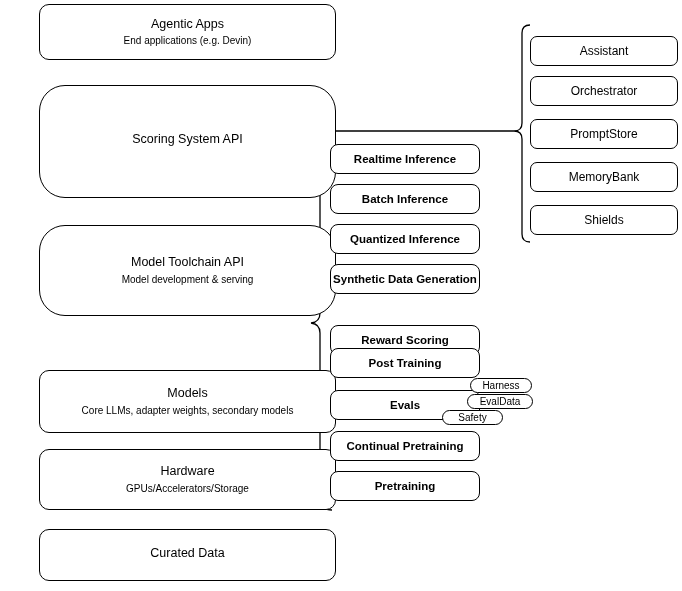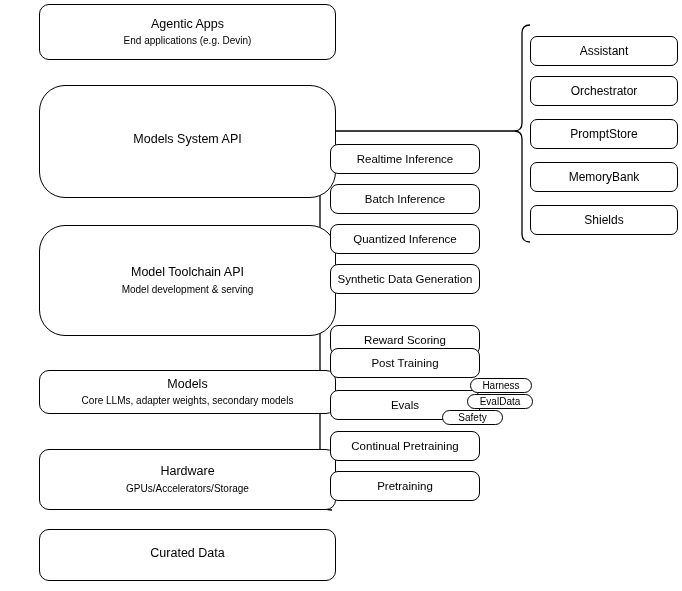--- a/index.html
+++ b/index.html
@@ -13,21 +13,21 @@
     border:1.3px solid #000; background:#fff;
     display:flex; flex-direction:column; align-items:center; justify-content:center;
     text-align:center; z-index:2;margin-left:28px;
   }
   .ltitle { font-size:12.5px; line-height:1.25; margin-bottom:3px; }
   .lsub   { font-size:10px; line-height:1.2; }
   .mbox {
     position:absolute; left:330px; width:150px; height:30px; box-sizing:border-box;
     border:1.3px solid #000; border-radius:8px; background:#fff;
     display:flex; align-items:center; justify-content:center;
-    font-size:11.5px; white-space:nowrap; z-index:2;
+    font-size:11.5px; white-space:nowrap; z-index:2;font-weight:bold;
   }
   .rbox {
     position:absolute; left:530px; width:148px; height:30px; box-sizing:border-box;
     border:1.3px solid #000; border-radius:7px; background:#fff;
     display:flex; align-items:center; justify-content:center;
     font-size:12px; white-space:nowrap; z-index:2;
   }
   .pill {
     position:absolute; height:15px; box-sizing:border-box;
     border:1.2px solid #000; border-radius:8px; background:#fff;
@@ -47,27 +47,27 @@
     <path d="M 530 25 Q 522 25 522 33 L 522 123 Q 522 131 514 131 Q 522 131 522 139 L 522 234 Q 522 242 530 242" stroke="#000" stroke-width="1.3" fill="none"></path>
 
     <path d="M 332 141 Q 320 141 320 153 L 320 313 Q 320 322 311 323 Q 320 324 320 333 L 320 498 Q 320 510 332 510" stroke="#000" stroke-width="1.3" fill="none"></path>
   </svg>
 
   <div class="lbox" style="top:4px;height:56px;border-radius:10px">
     <div class="ltitle">Agentic Apps</div>
     <div class="lsub">End applications (e.g. Devin)</div>
   </div>
   <div class="lbox" style="top:85px;height:113px;border-radius:26px">
-    <div class="ltitle">Models System API</div>
+    <div class="ltitle">Scoring System API</div>
   </div>
-  <div class="lbox" style="top:225px;height:111px;border-radius:26px">
+  <div class="lbox" style="top:225px;height:91px;border-radius:26px">
     <div class="ltitle">Model Toolchain API</div>
     <div class="lsub">Model development &amp; serving</div>
   </div>
-  <div class="lbox" style="top:370px;height:44px;border-radius:10px">
+  <div class="lbox" style="top:370px;height:63px;border-radius:10px">
     <div class="ltitle">Models</div>
     <div class="lsub">Core LLMs, adapter weights, secondary models</div>
   </div>
   <div class="lbox" style="top:449px;height:61px;border-radius:10px">
     <div class="ltitle">Hardware</div>
     <div class="lsub">GPUs/Accelerators/Storage</div>
   </div>
   <div class="lbox" style="top:529px;height:52px;border-radius:10px">
     <div class="ltitle">Curated Data</div>
   </div>

